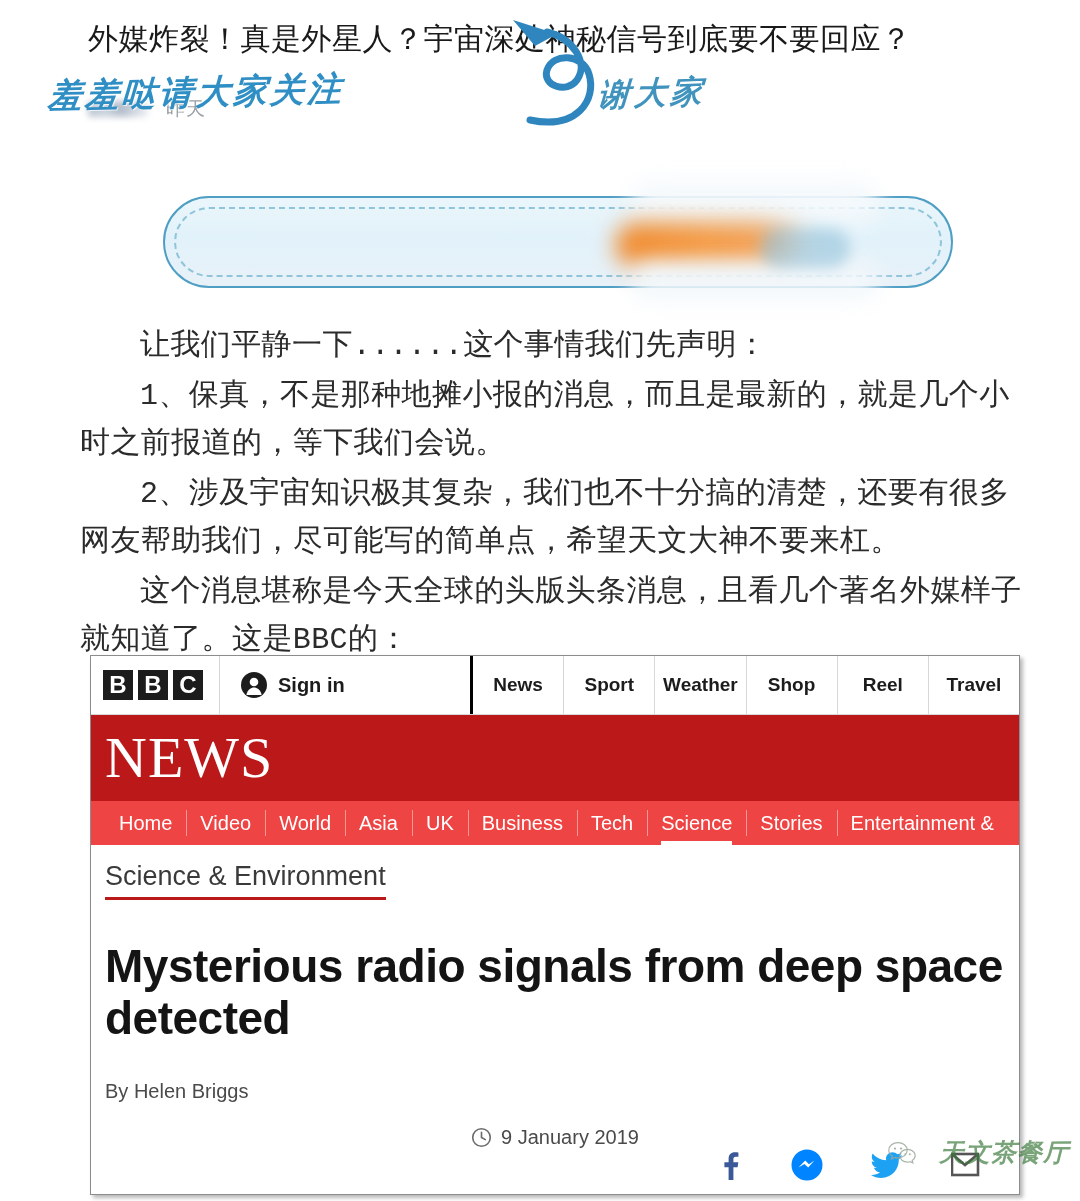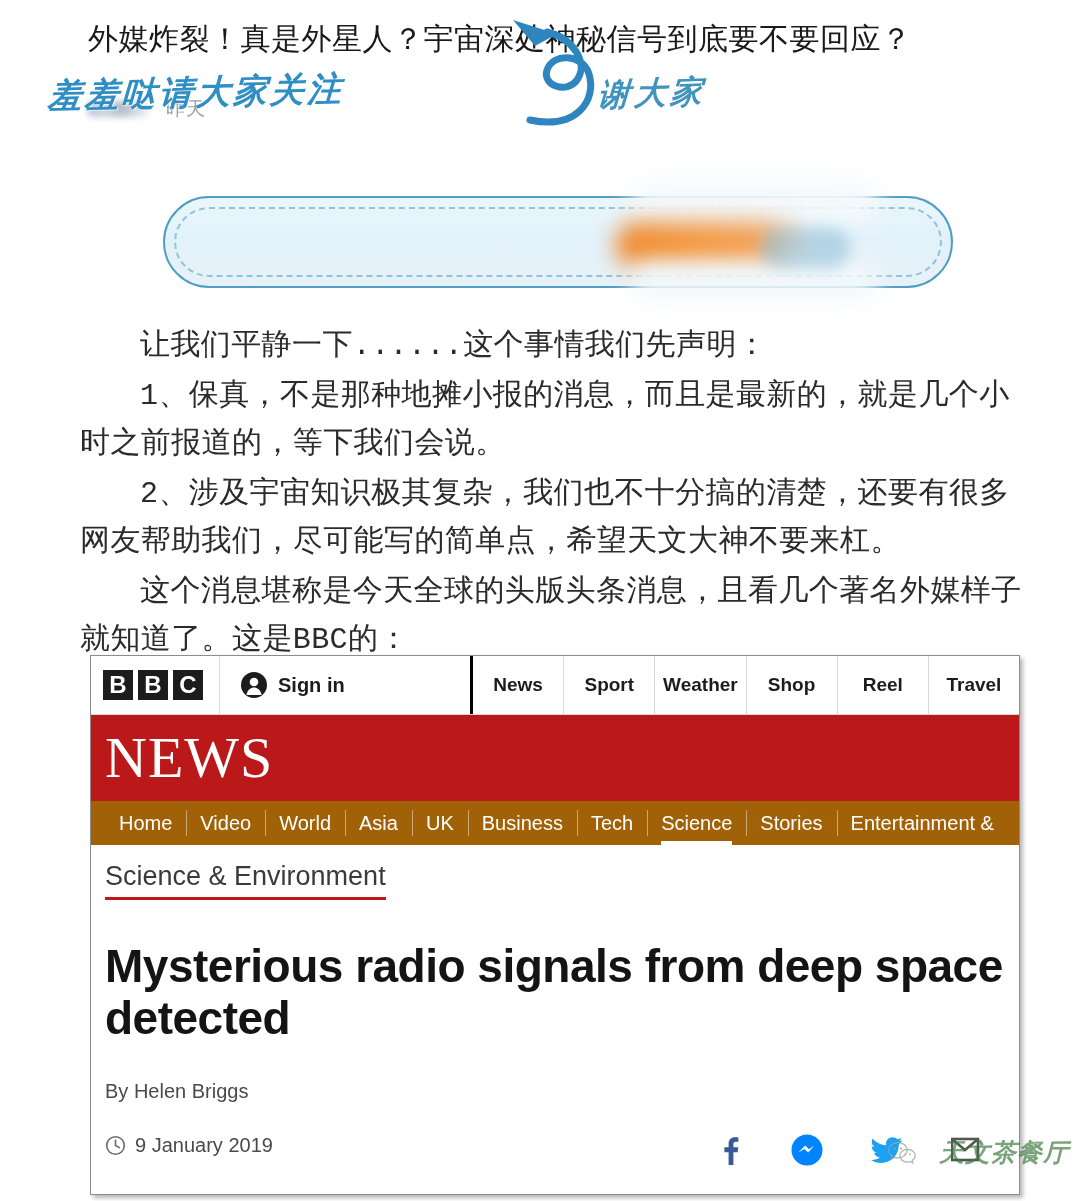--- a/index.html
+++ b/index.html
@@ -226,21 +226,21 @@
   .bbc-news-word {
     color: #fff;
     font-size: 58px;
     line-height: 58px;
     font-weight: 400;
     letter-spacing: 1px;
     font-family: "Liberation Serif", serif;
     font-weight: 300;
   }
   .bbc-subnav {
-    background: #a16207;
+    background: #ef4444;
     height: 44px;
     display: flex;
     align-items: stretch;
     padding-left: 14px;
   }
   .bbc-subnav .sitem {
     display: flex;
     align-items: center;
     padding: 0 14px;
     color: #fff;
@@ -282,24 +282,25 @@
     width: 900px;
     letter-spacing: -0.5px;
   }
   .bbc-byline {
     margin-top: 34px;
     font-size: 20px;
     line-height: 26px;
     color: #4a4a4a;
   }
   .bbc-footer-row {
-    margin-top: 30px;
-    display: flex;
-    align-items: flex-start;
+    margin-top: 22px;
+    display: flex;
+    align-items: center;
     width: 900px;
+    flex-direction: column;
   }
   .bbc-date {
     display: flex;
     align-items: center;
     gap: 9px;
     font-size: 20px;
     color: #4a4a4a;
   }
   .share-row {
     margin-left: auto;

